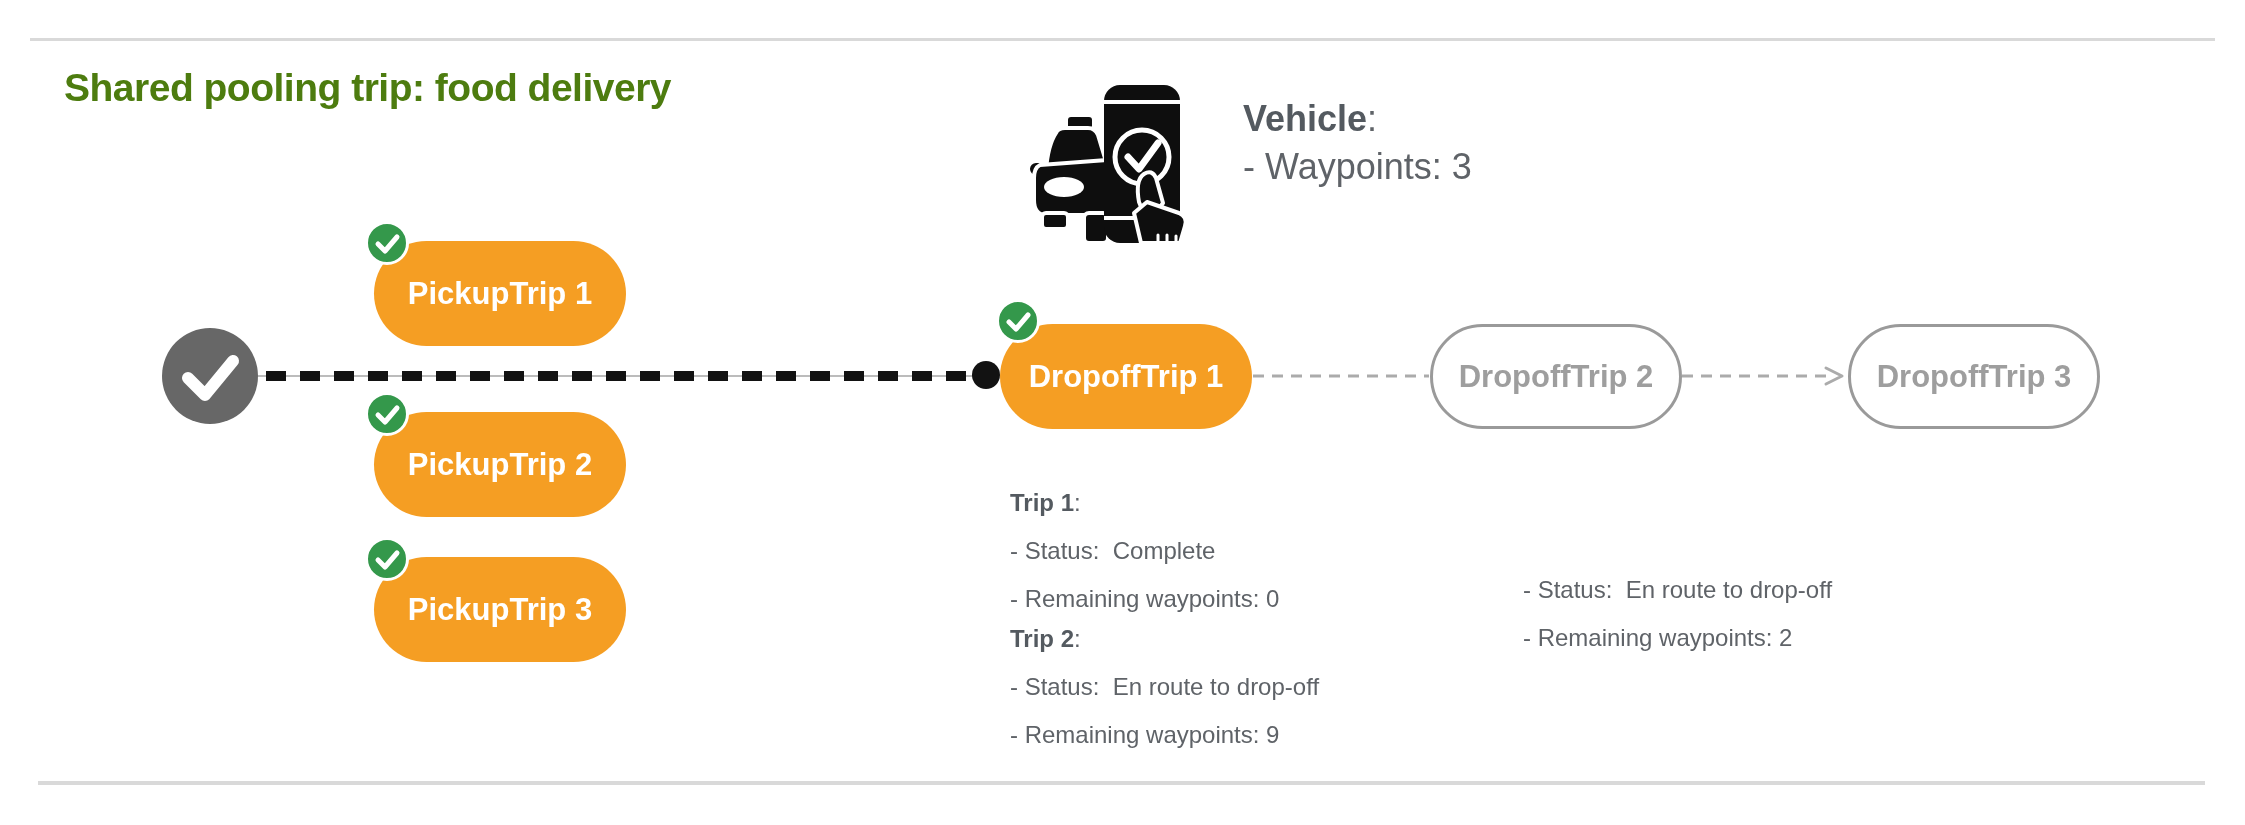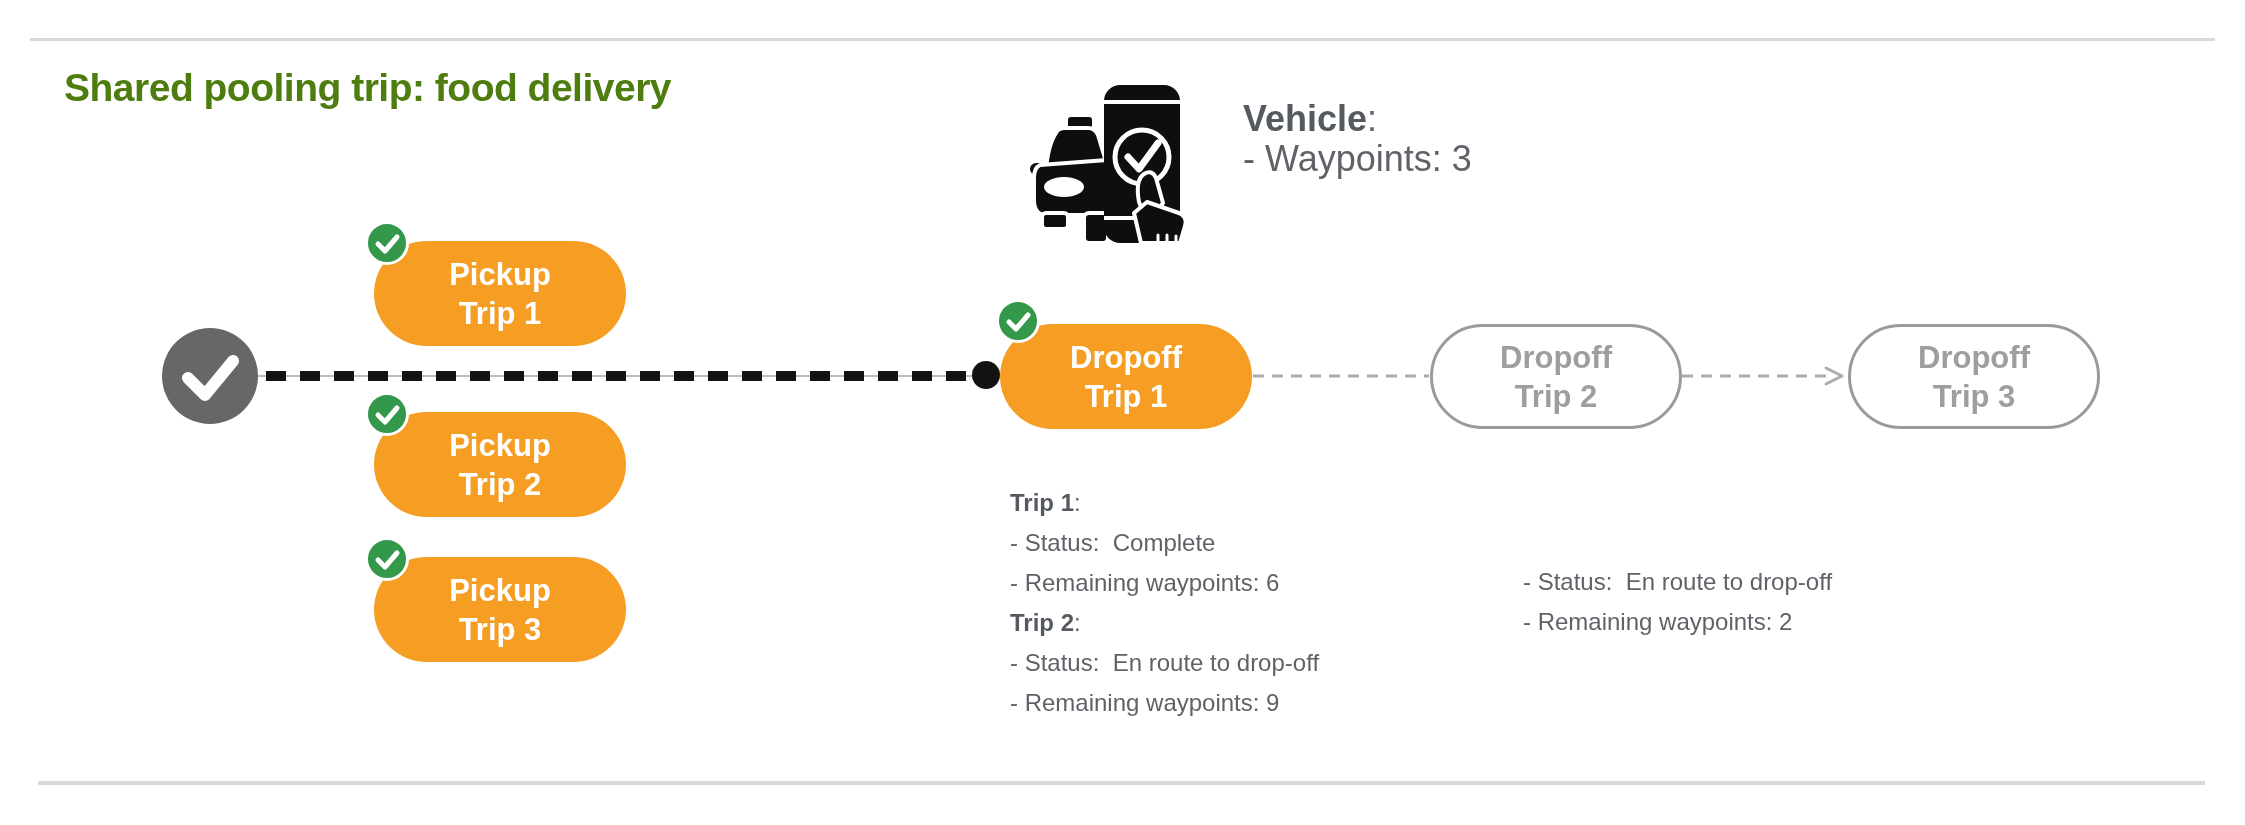--- a/index.html
+++ b/index.html
@@ -15,32 +15,32 @@
   
   .vehicle-icon{position:absolute;left:1022px;top:73px;width:180px;height:175px;}
   .vehicle-info{position:absolute;left:1243px;top:99px;font-size:36px;line-height:40px;color:#5f6368;}
   .vehicle-info .b{font-weight:700;color:#545a60;}
   
   .start-node{position:absolute;left:162px;top:328px;width:96px;height:96px;border-radius:50%;background:#676767;}
   .start-label{position:absolute;left:35px;top:442px;width:350px;text-align:center;
     font-size:30px;line-height:40px;color:#757575;}
   
   .pill{position:absolute;width:252px;height:105px;border-radius:53px;background:#f59e23;
-    display:flex;flex-direction:column;align-items:center;justify-content:center;
+    display:flex;flex-direction:row;align-items:center;justify-content:center;
     font-size:31px;font-weight:700;color:#ffffff;line-height:39px;}
   .pill.outline{background:#ffffff;border:3px solid #9a9a9a;color:#9e9e9e;width:246px;height:99px;}
   .badge{position:absolute;left:-9px;top:-20px;width:38px;height:38px;border-radius:50%;
     background:#34984b;border:3px solid #ffffff;}
   .badge.complete-badge{left:-4px;top:-25px;}
   .dot{position:absolute;left:972px;top:361px;width:28px;height:28px;border-radius:50%;background:#121212;}
   .connector{position:absolute;}
   
   .trip-block{position:absolute;font-size:24px;line-height:40px;color:#5f6368;}
   .trip-block .b{font-weight:700;color:#545a60;}
-  .detail-line{white-space:pre;}
+  .detail-line{white-space:pre;margin-top:8px;}
 </style>
 </head>
 <body>
 
 <div id="canvas">
 
   <div class="rule" style="left:30px;top:38px;width:2185px;height:3px;"></div>
   <div class="rule" style="left:38px;top:781px;width:2167px;height:4px;"></div>
 
   <div class="page-title">Shared pooling trip: food delivery</div>
@@ -143,21 +143,21 @@
   </svg>
 
   <div class="pill outline" style="left:1848px;top:324px;">
     <div>Dropoff</div>
     <div>Trip 3</div>
   </div>
 
   <div class="trip-block" style="left:1010px;top:483px;">
     <div><span class="b">Trip 1</span><span>:</span></div>
     <div class="detail-line">- Status:  Complete</div>
-    <div class="detail-line">- Remaining waypoints: 6</div>
+    <div class="detail-line">- Remaining waypoints: 0</div>
     <div><span class="b">Trip 2</span><span>:</span></div>
     <div class="detail-line">- Status:  En route to drop-off</div>
     <div class="detail-line">- Remaining waypoints: 9</div>
   </div>
 
   <div class="trip-block" style="left:1523px;top:562px;">
     <div class="detail-line">- Status:  En route to drop-off</div>
     <div class="detail-line">- Remaining waypoints: 2</div>
   </div>
 

